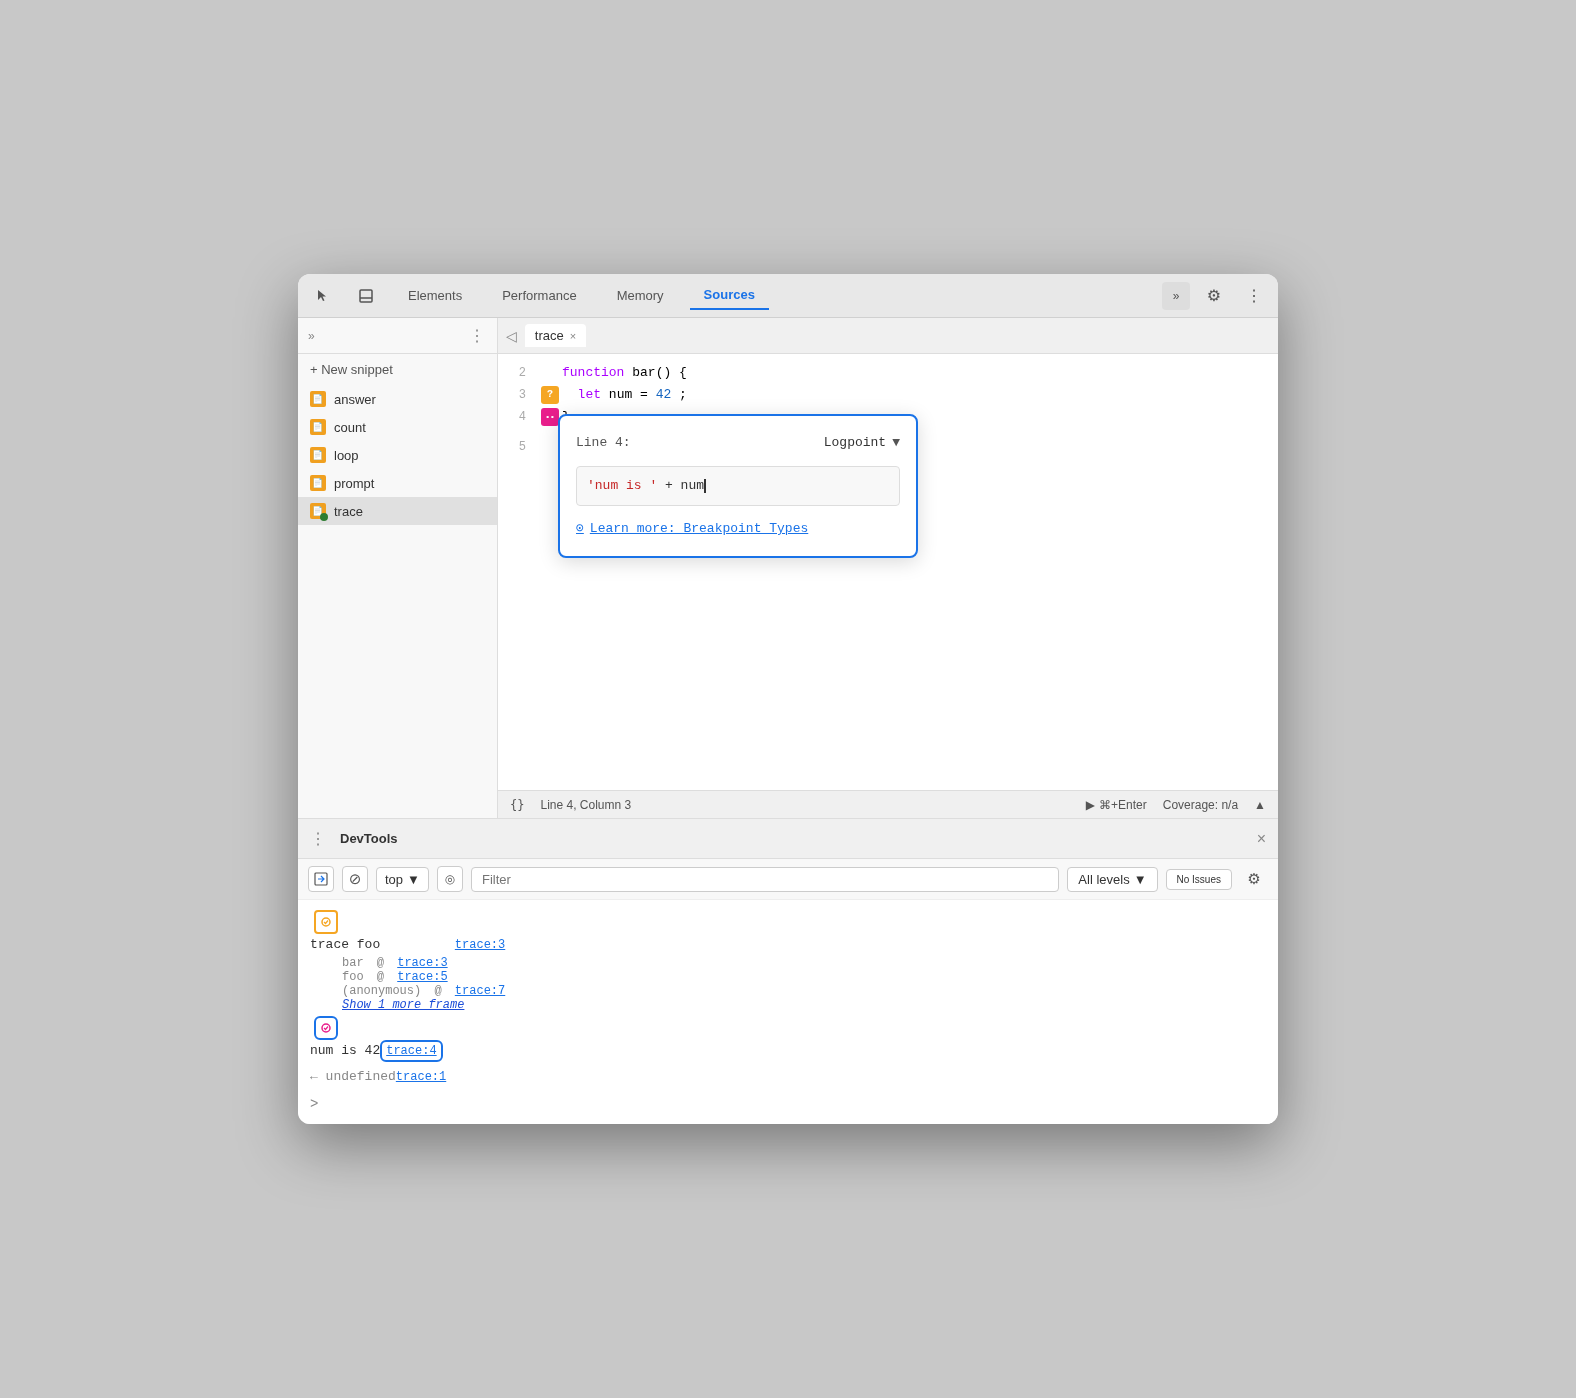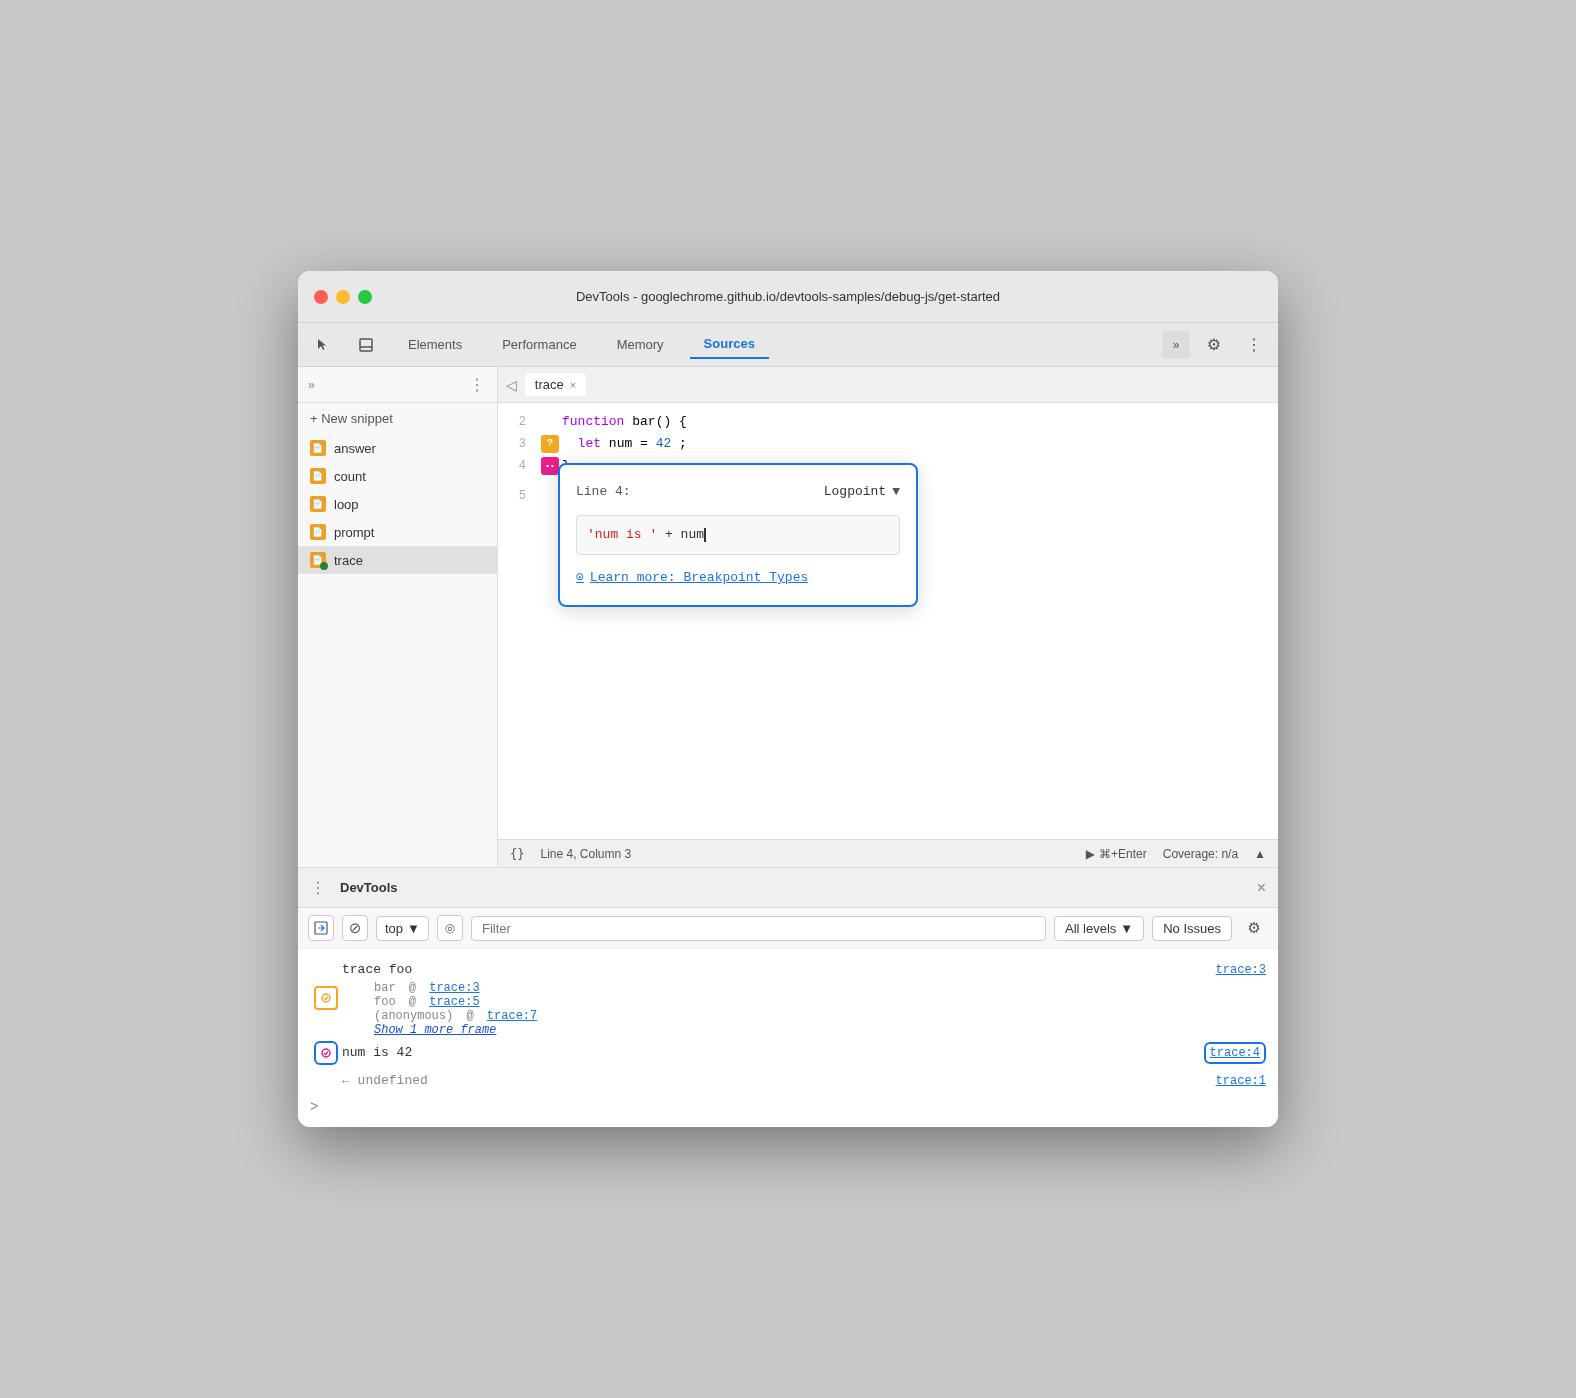--- a/index.html
+++ b/index.html
@@ -419,21 +419,21 @@
       cursor: pointer;
       display: flex;
       align-items: center;
       gap: 4px;
     }
     .no-issues-btn {
       padding: 4px 10px;
       border: 1px solid #ccc;
       border-radius: 4px;
       background: #fff;
-      font-size: 13px;
+      font-size: 10px;
       color: #333;
       cursor: pointer;
     }
     .settings-btn {
       width: 28px;
       height: 28px;
       display: flex;
       align-items: center;
       justify-content: center;
       cursor: pointer;
@@ -441,24 +441,25 @@
       font-size: 15px;
     }
     
     .console-content {
       padding: 8px 0;
       font-family: 'Courier New', monospace;
       font-size: 13px;
     }
     .console-row {
       display: flex;
-      align-items: center;
+      align-items: flex-start;
       padding: 2px 12px;
       min-height: 28px;
       position: relative;
+      flex-direction: column;
     }
     .console-icon-area {
       width: 32px;
       flex-shrink: 0;
       display: flex;
       align-items: center;
       justify-content: center;
     }
     .logpoint-icon {
       width: 24px;
@@ -534,28 +535,20 @@
       display: flex;
       width: 100%;
       align-items: center;
     }
   </style>
 </head>
 <body>
 
 <div class="window">
 
-  <div class="title-bar">
-    <div class="traffic-lights">
-      <div class="traffic-light tl-red"></div>
-      <div class="traffic-light tl-yellow"></div>
-      <div class="traffic-light tl-green"></div>
-    </div>
-    <span class="title-text">DevTools - googlechrome.github.io/devtools-samples/debug-js/get-started</span>
-  </div>
 
   <div class="tab-bar">
     <div class="tab-icon">
       <svg width="16" height="16" viewBox="0 0 16 16" fill="none">
         <path d="M4 2L4 12L7 9L9 13L10.5 12.5L8.5 8.5L12 8.5L4 2Z" fill="#555"></path>
       </svg>
     </div>
     <div class="tab-icon">
       <svg width="16" height="16" viewBox="0 0 16 16" fill="none">
         <rect x="2" y="2" width="12" height="12" rx="1" stroke="#555" stroke-width="1.5" fill="none"></rect>

